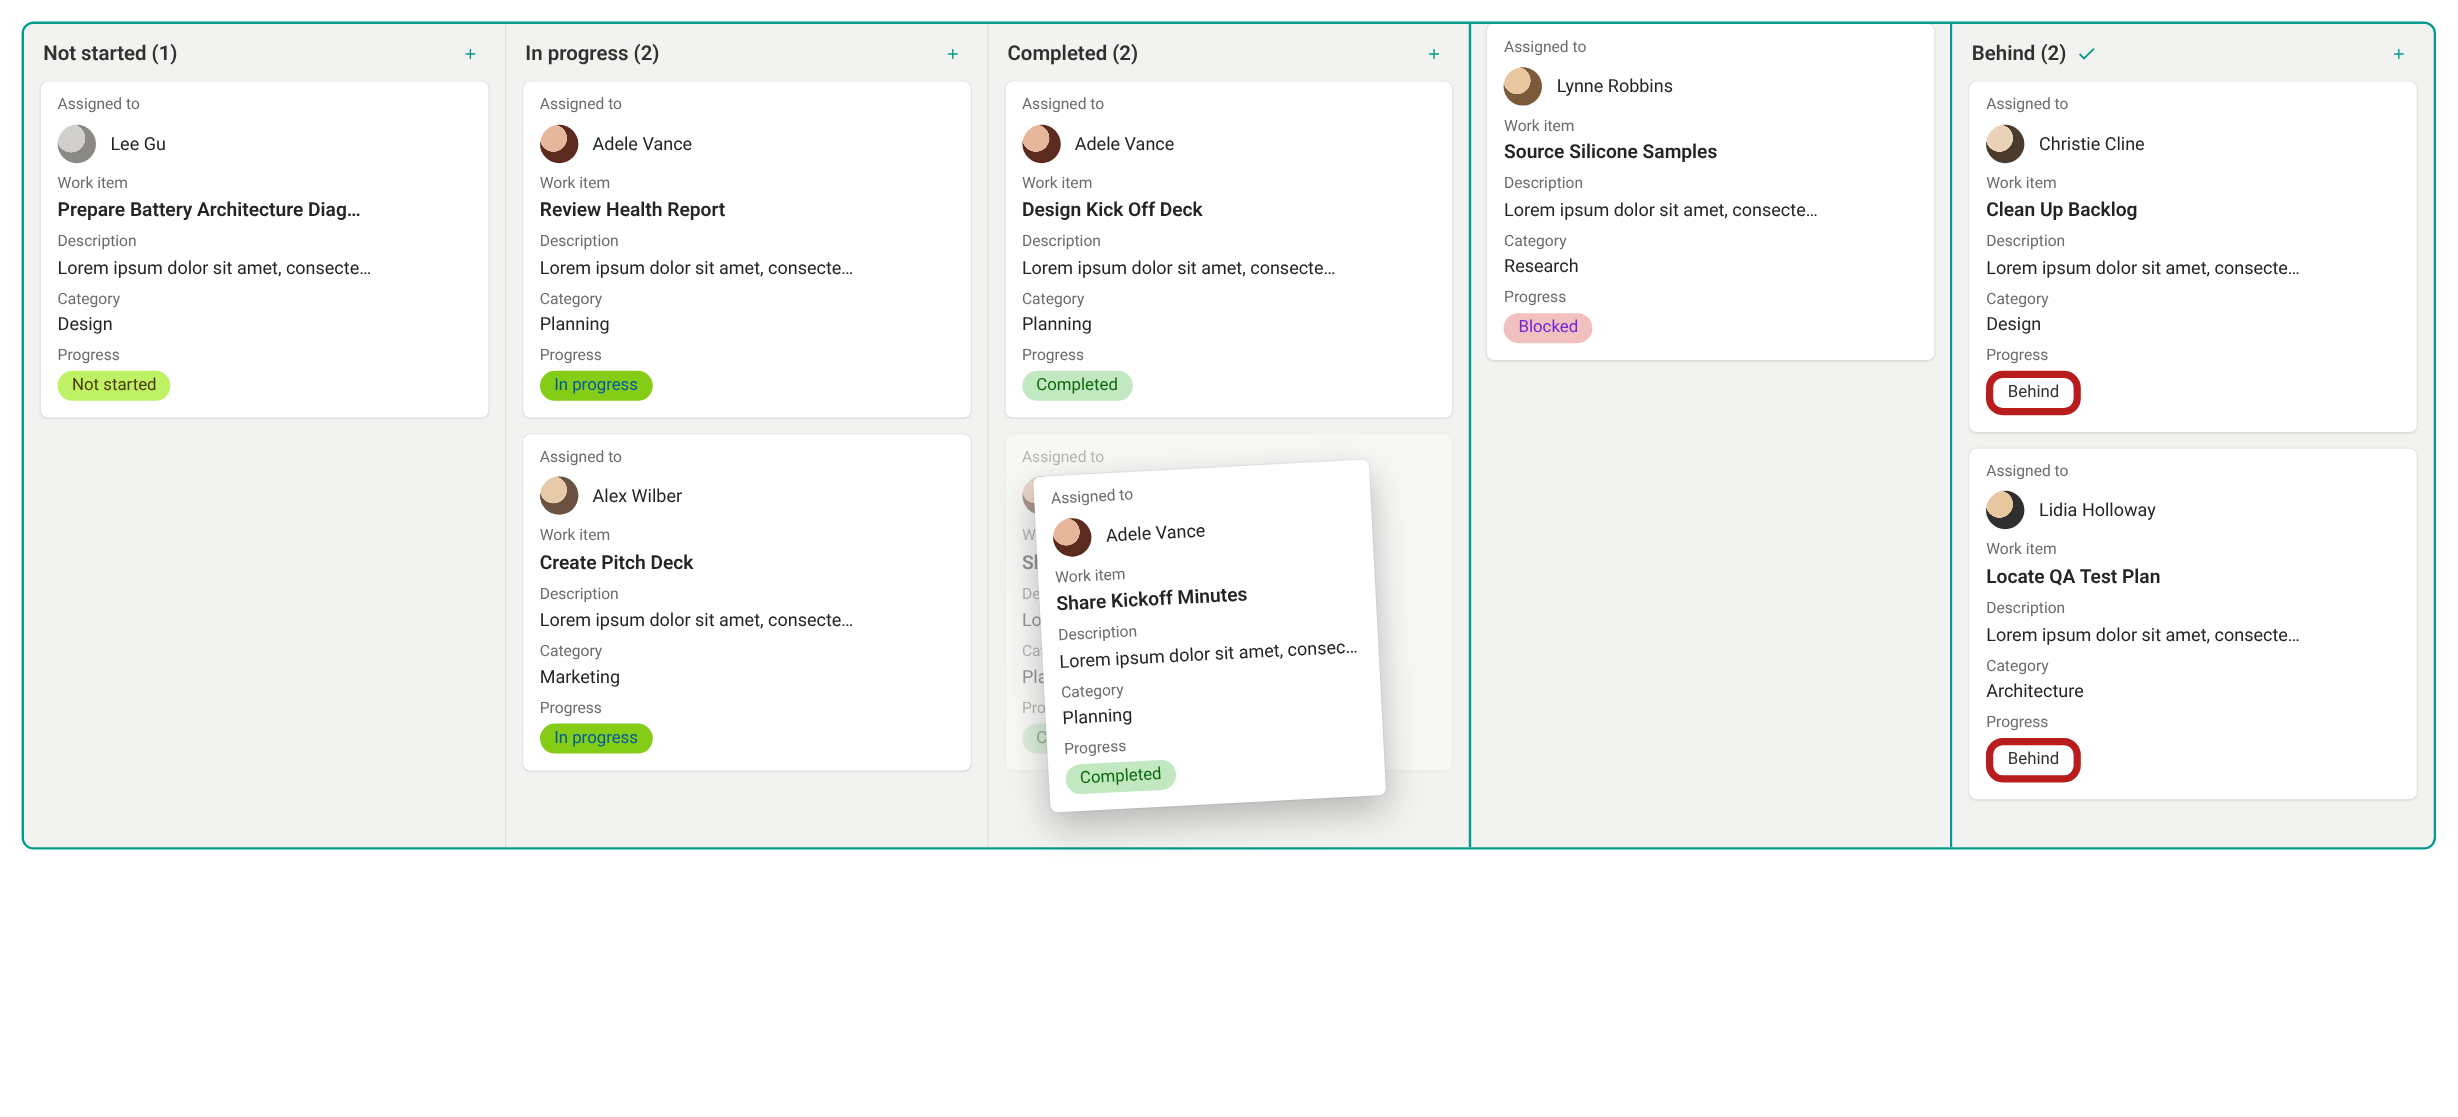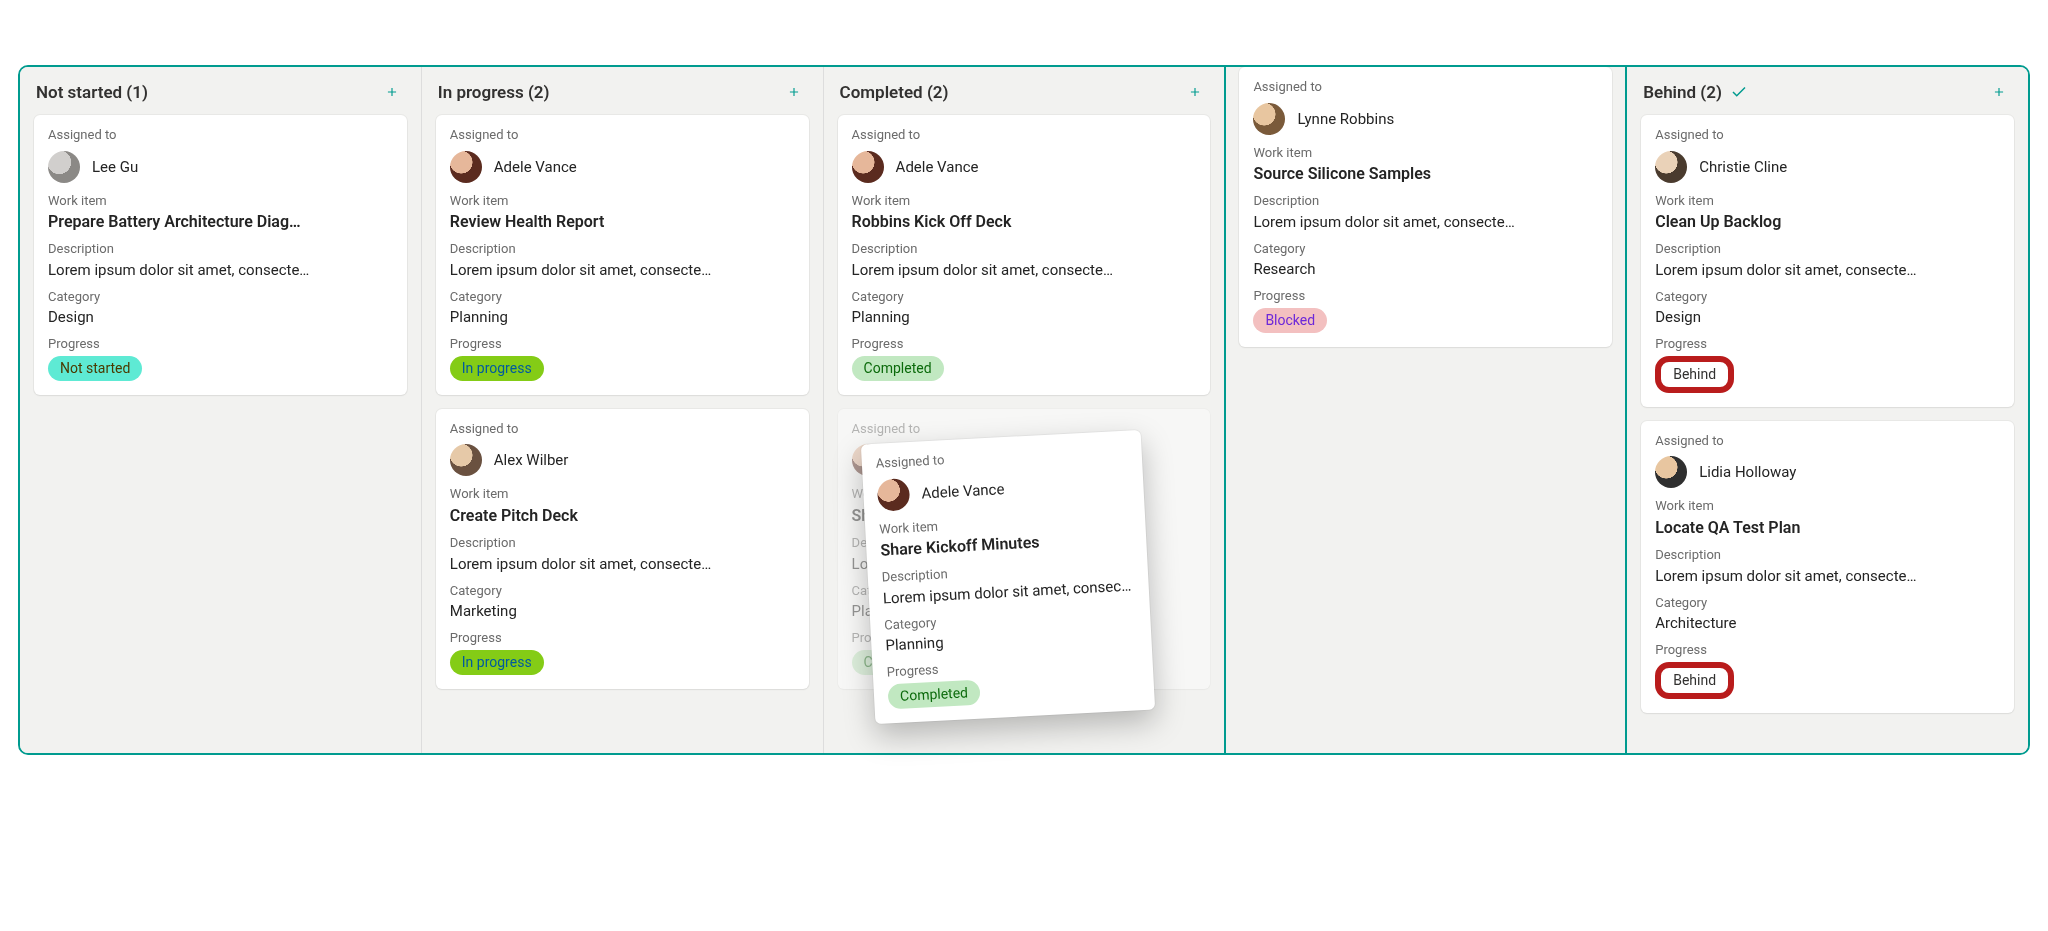--- a/index.html
+++ b/index.html
@@ -19,21 +19,20 @@
     color:var(--text);
     min-width:1560px;
   }
   .board{
     display:flex;
     border:2px solid var(--teal);
     border-radius:10px;
     overflow:hidden;
     background:var(--bg);
     min-height:690px;
-    margin-top:47px;
   }
   .column{
     flex:1 1 0;
     background:var(--bg);
     border-right:1px solid #ddd;
     display:flex;
     flex-direction:column;
     position:relative;
   }
   .column:last-child{border-right:none}
@@ -105,21 +104,21 @@
   }
   .cat-text{font-size:15px;color:var(--text)}
   .pill{
     display:inline-block;
     padding:4px 12px;
     border-radius:14px;
     font-size:14px;
     line-height:1.2;
     width:fit-content;
   }
-  .pill-yellow{background:#5eead4;color:#4a3a00}
+  .pill-yellow{background:#bef264;color:#4a3a00}
   .pill-blue{background:#84cc16;color:#005a9e}
   .pill-green{background:#c1e8c1;color:#0b6a0b}
   .pill-red{background:#f3c0c0;color:#6d28d9}
   .pill-outline{background:#fff;border:6px solid #b91c1c;color:#323130}
   .faded{opacity:0.45}
   .field{display:flex;flex-direction:column;gap:4px}
   .col-divider-right{
     position:absolute;
     right:-1px;top:0;bottom:0;
     width:2px;
@@ -276,21 +275,21 @@
           <div class="card">
             <div class="field">
               <div class="field-label">Assigned to</div>
               <div class="assignee-row">
                 <span class="avatar av-adele"></span>
                 <span class="assignee-name">Adele Vance</span>
               </div>
             </div>
             <div class="field">
               <div class="field-label">Work item</div>
-              <div class="work-item-title">Robbins Kick Off Deck</div>
+              <div class="work-item-title">Design Kick Off Deck</div>
             </div>
             <div class="field">
               <div class="field-label">Description</div>
               <div class="desc-text">Lorem ipsum dolor sit amet, consecte…</div>
             </div>
             <div class="field">
               <div class="field-label">Category</div>
               <div class="cat-text">Planning</div>
             </div>
             <div class="field">

